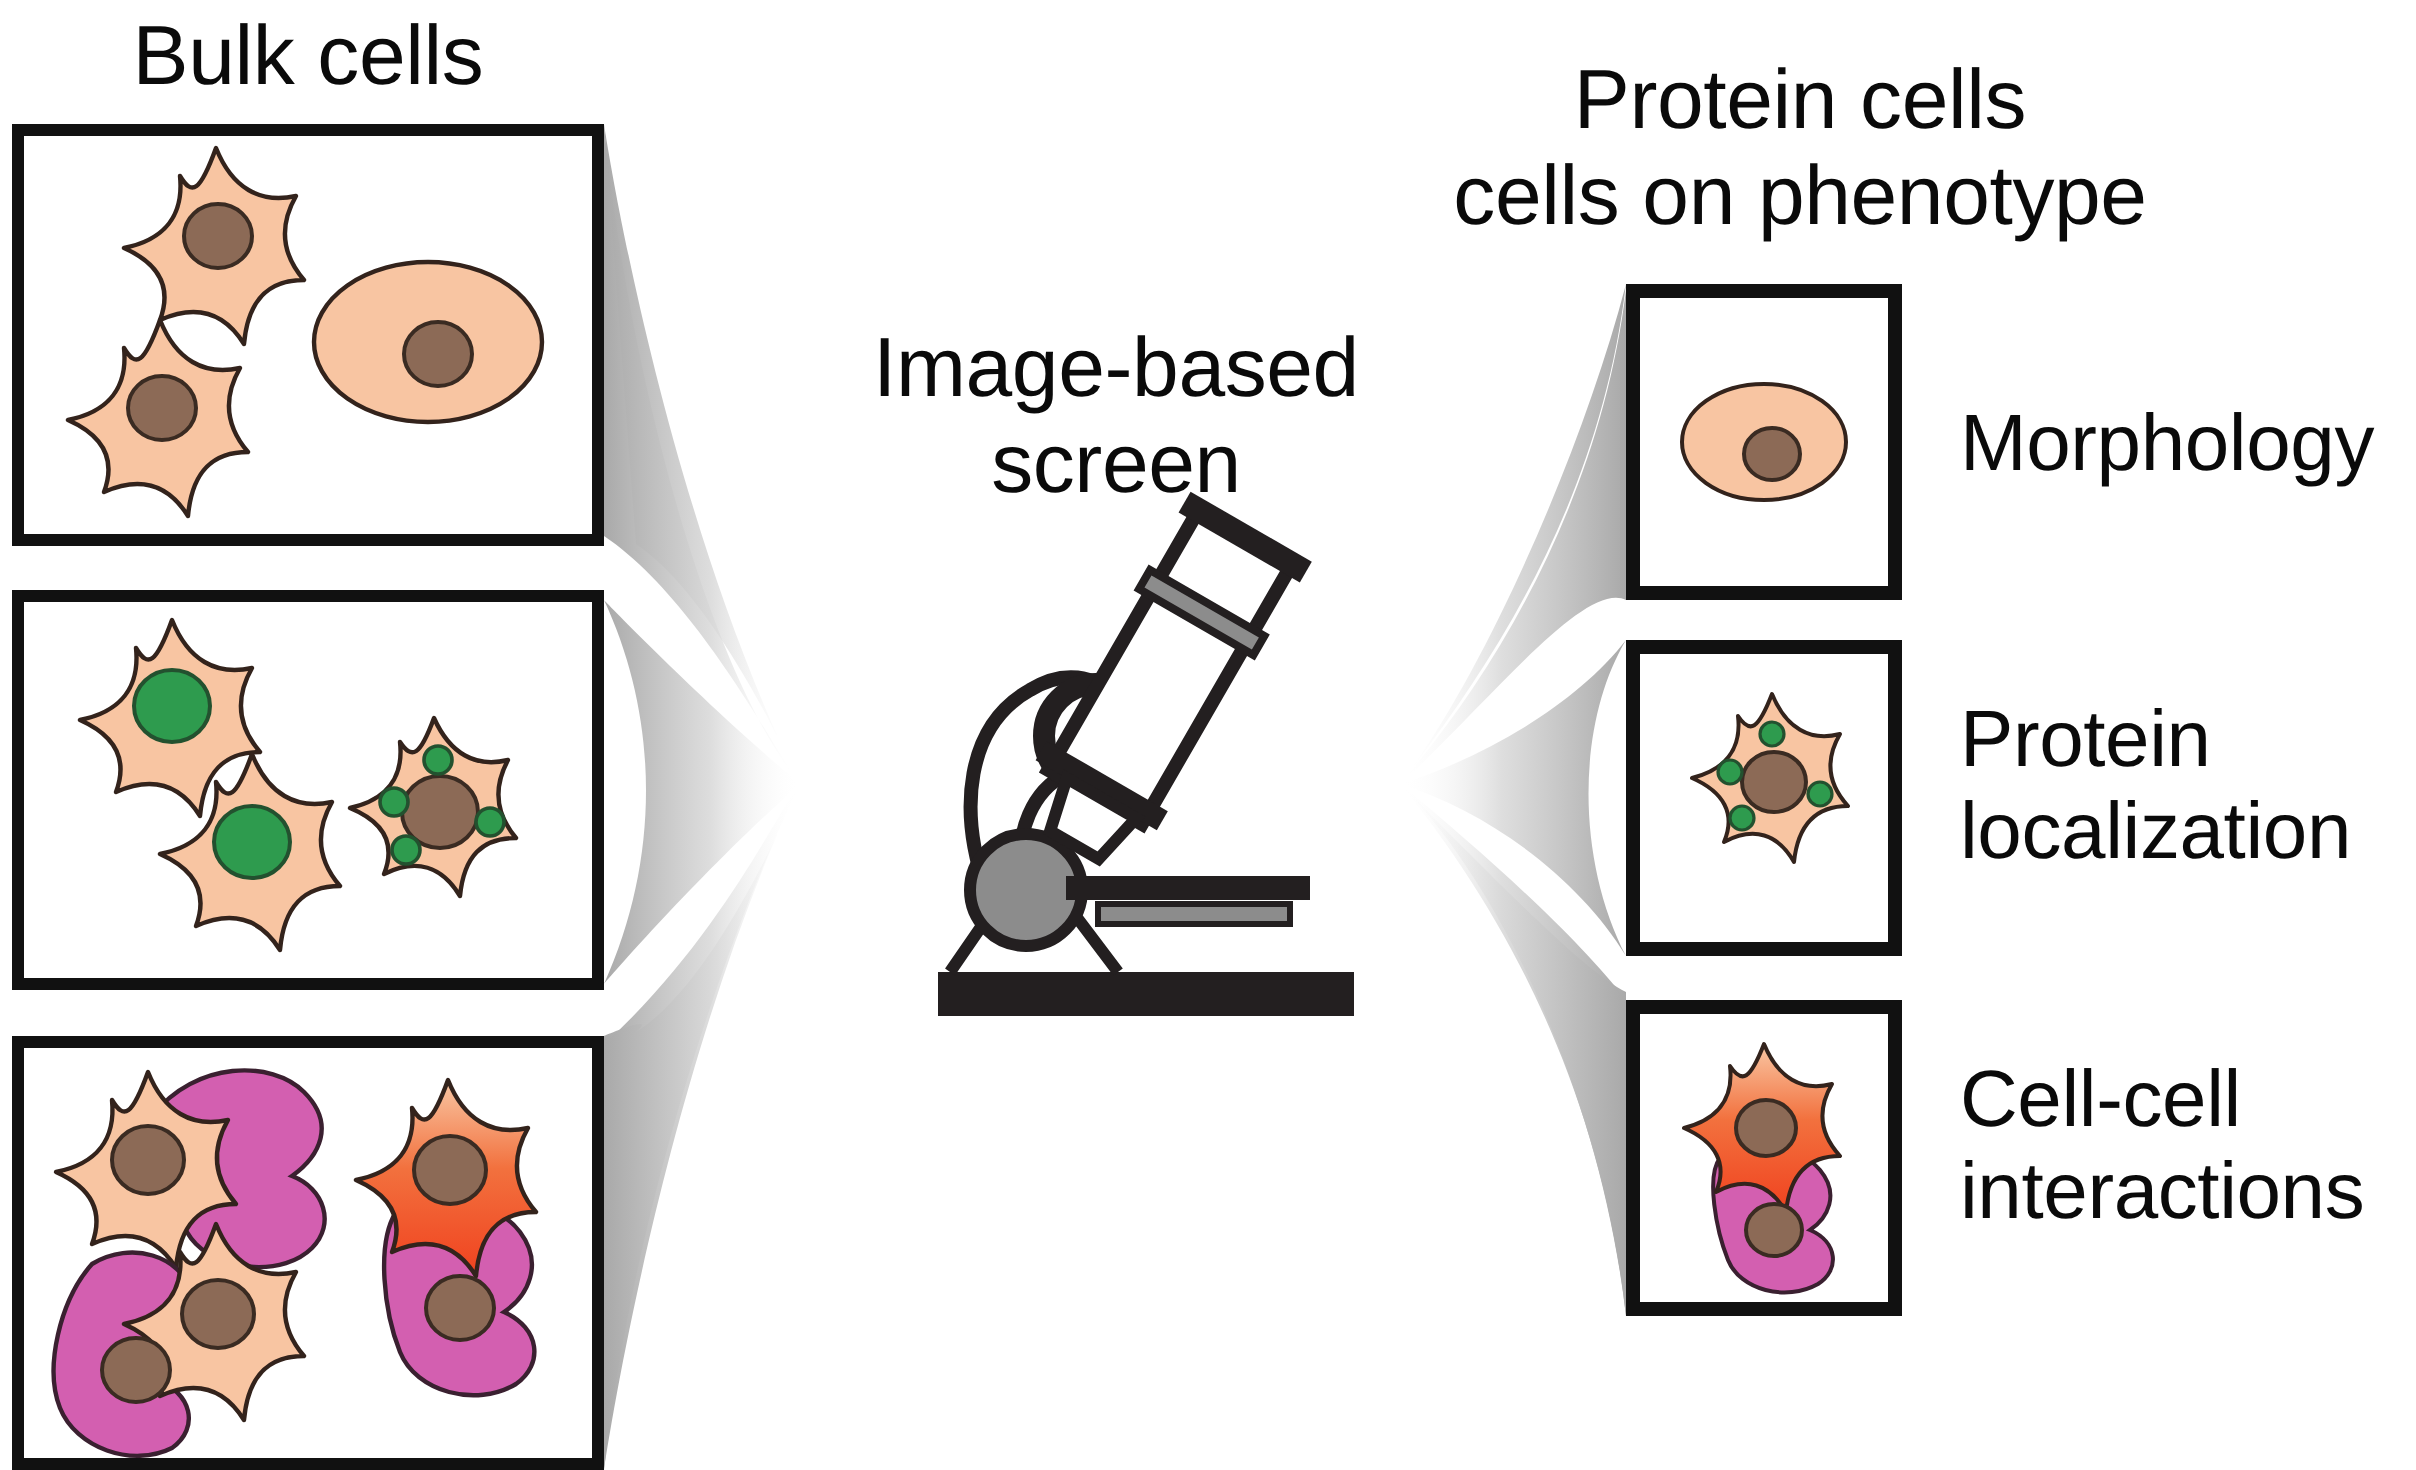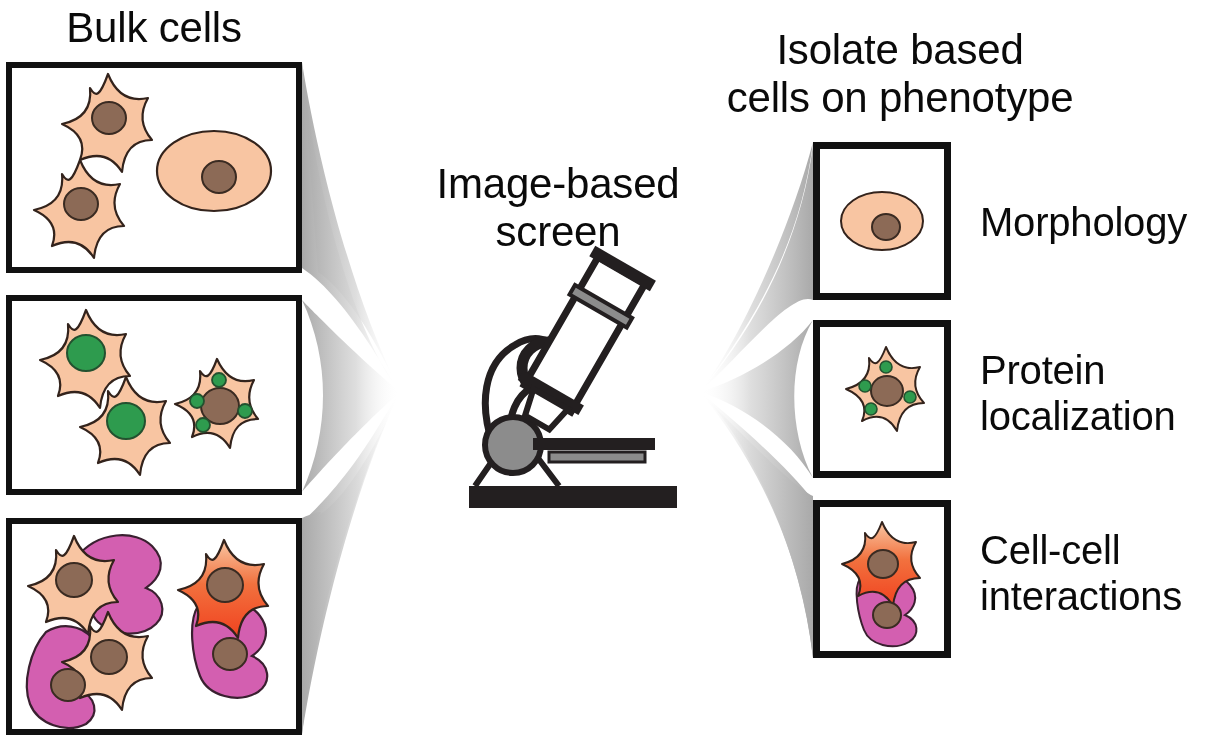--- a/index.html
+++ b/index.html
@@ -161,21 +161,21 @@
           <rect x="96" y="-18" width="54" height="148" fill="#fff" stroke="#231F20" stroke-width="7"></rect>
           <rect x="90" y="18" width="66" height="11" fill="#8C8C8C" stroke="#231F20" stroke-width="4"></rect>
           <rect x="88" y="-26" width="70" height="12" fill="#231F20"></rect>
           <rect x="88" y="118" width="70" height="11" fill="#231F20"></rect>
           <path fill="#fff" stroke="#231F20" stroke-width="6" d="M106,129 L146,129 L140,156 L112,156 Z"></path>
         </g>
       </g>
     </svg>
   </div>
 
-  <div class="lbl" style="left:690px;top:26px;width:420px;font-size:42px;">Isolate based</div>
+  <div class="lbl" style="left:690px;top:26px;width:420px;font-size:42px;">Protein cells</div>
   <div class="lbl" style="left:668px;top:74px;width:464px;font-size:42px;">cells on phenotype</div>
 
   <div class="panel-sm" style="left:813px;top:142px;width:138px;height:158px;">
     <svg width="124" height="144" viewBox="0 0 124 144">
       <ellipse cx="62" cy="72" rx="41" ry="29" fill="#F8C5A2" stroke="#33231c" stroke-width="2"></ellipse>
       <ellipse cx="66" cy="78" rx="14" ry="13" fill="#8C6A56" stroke="#3a2b22" stroke-width="2"></ellipse>
     </svg>
   </div>
   <div class="lbl" style="left:980px;top:200px;width:240px;text-align:left;font-size:40px;">Morphology</div>
 

